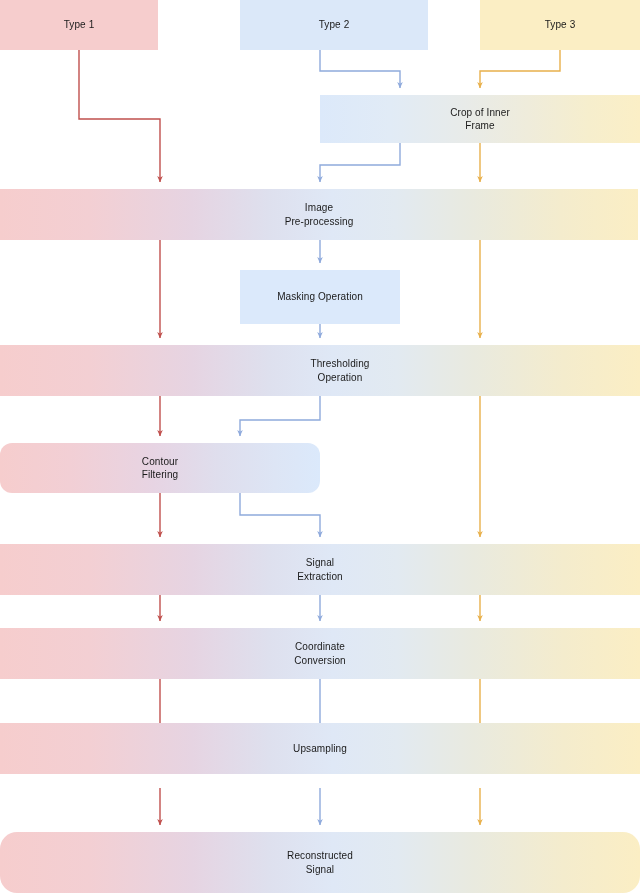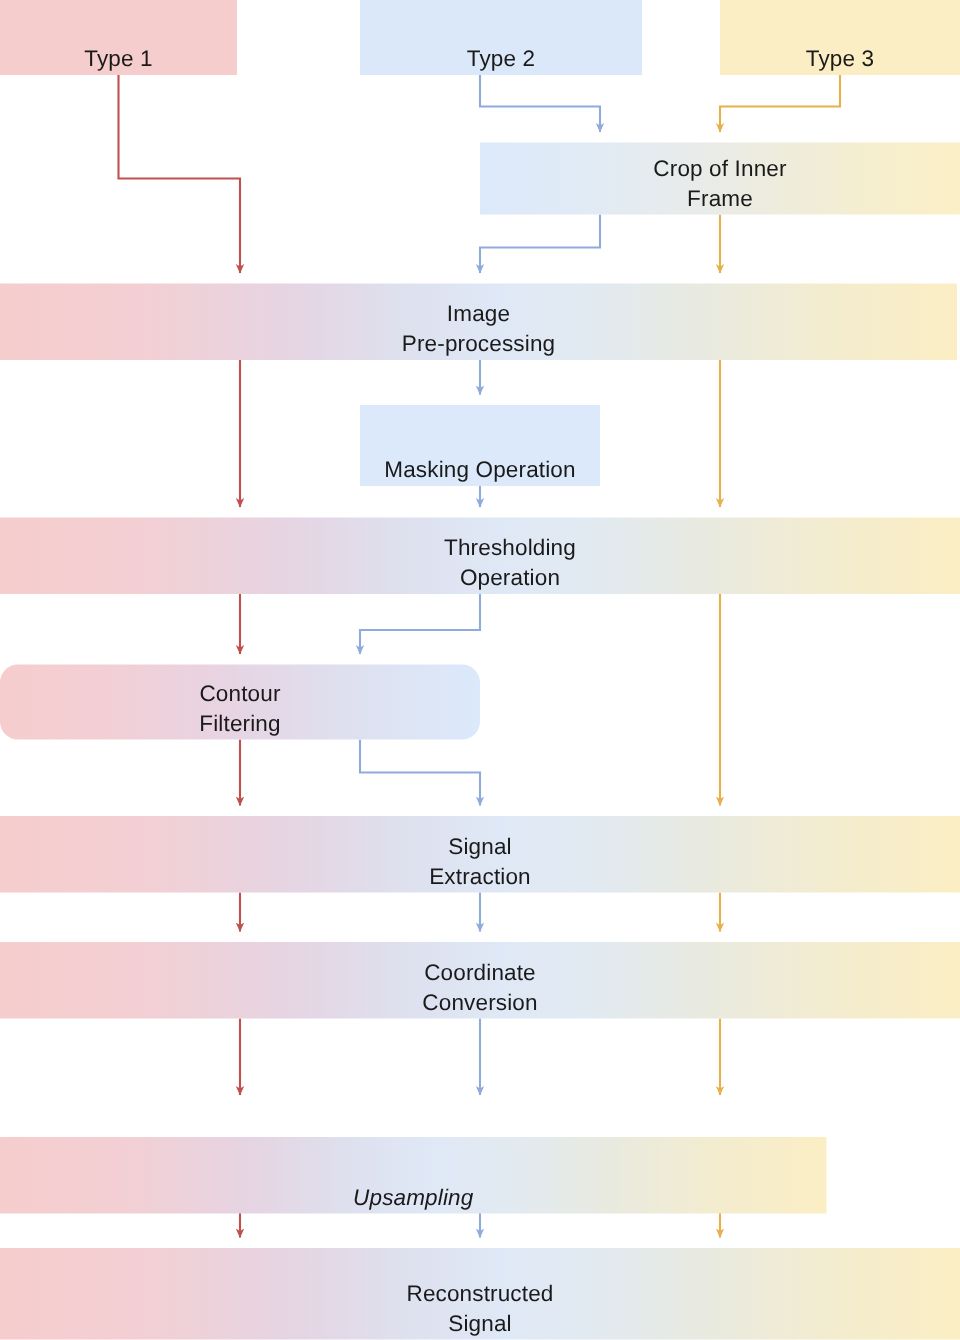--- a/index.html
+++ b/index.html
@@ -15,24 +15,24 @@
   }
   #stage {
     position: relative;
     width: 640px;
     height: 893px;
     background: #ffffff;
   }
   .node {
     position: absolute;
     display: flex;
-    align-items: flex-end;
+    align-items: center;
     justify-content: center;
     text-align: center;
-    font-size: 15px;
+    font-size: 10px;
     color: #1a1a1a;
     line-height: 1.35;
     letter-spacing: 0.1px;
     white-space: pre-line;
     box-sizing: border-box;
   }
   .node .label {
     display: block;
     padding: 0 4px;
   }
@@ -158,21 +158,21 @@
 Filtering</span>
   </div>
   <div class="node band-full" id="node-stage-5" style="left: 0px; top: 544px; width: 640px; height: 51px;">
     <span class="label">Signal
 Extraction</span>
   </div>
   <div class="node band-full" id="node-stage-6" style="left: 0px; top: 628px; width: 640px; height: 51px;">
     <span class="label">Coordinate
 Conversion</span>
   </div>
-  <div class="node band-full" id="node-stage-7" style="left: 0px; top: 758px; width: 551px; height: 51px; font-style: italic;">
+  <div class="node band-full" id="node-stage-7" style="left: 0px; top: 723px; width: 640px; height: 51px;">
     <span class="label">Upsampling</span>
   </div>
-  <div class="node band-full" id="node-stage-8" style="left: 0px; top: 832px; width: 640px; height: 61px;">
+  <div class="node band-full" id="node-stage-8" style="left: 0px; top: 832px; width: 640px; height: 61px; border-radius: 17px;">
     <span class="label">Reconstructed
 Signal</span>
   </div>
 
 </div>
 
 </body></html>

